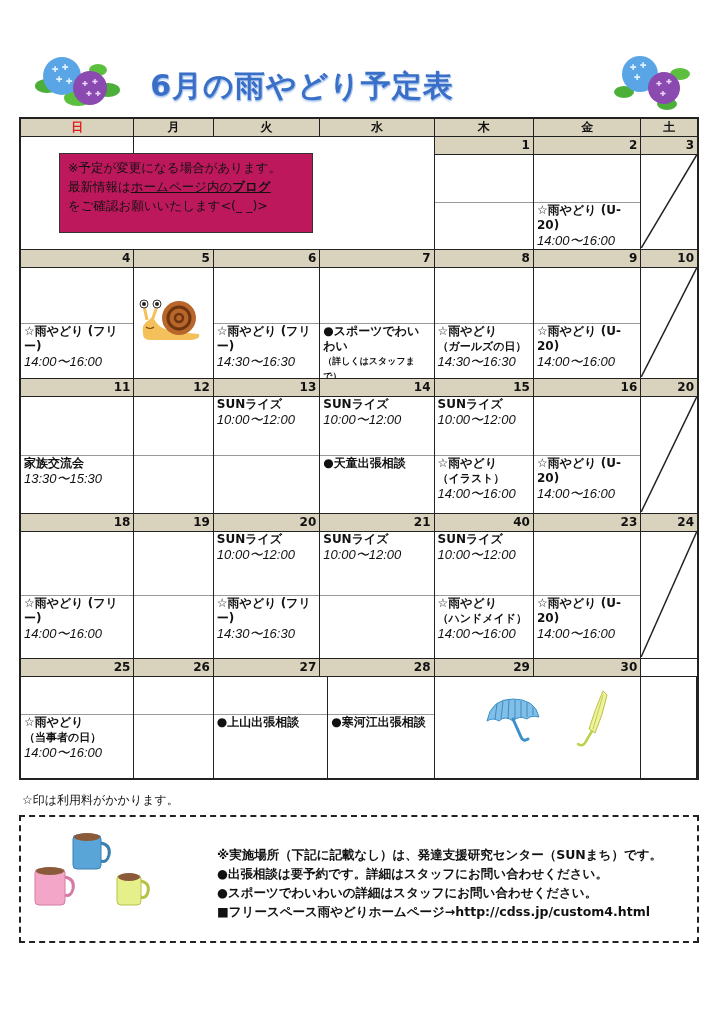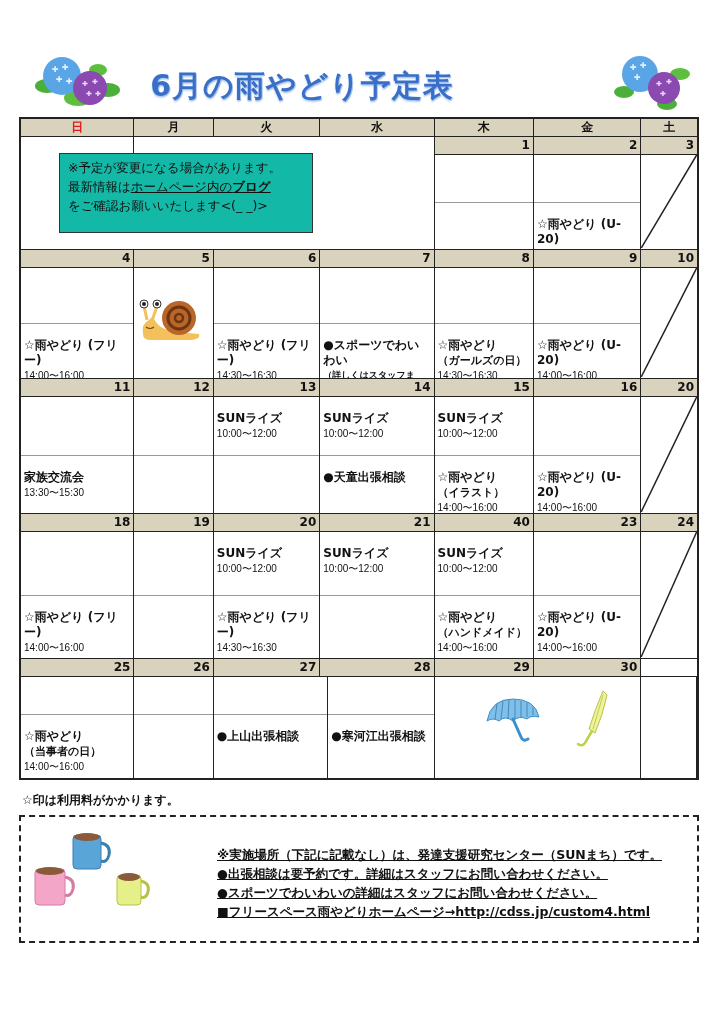--- a/index.html
+++ b/index.html
@@ -28,43 +28,43 @@
   .hdr-row .c:last-child, .date-row .c:last-child, .body-row .c:last-child { border-right: none; }
   .sun { color: #e01b1b; }
 
   .w0 { width: 114px; } .w1 { width: 80px; } .w2 { width: 107px; } .w3 { width: 115px; }
   .w4 { width: 100px; } .w5 { width: 108px; } .w6 { width: 56px; }
 
   .week { border-bottom: 1.5px solid #222; }
   .week:last-child { border-bottom: none; }
   .body-row { display: flex; position: relative; }
   .body-row .c { border-right: 1.5px solid #222; position: relative; display: flex; flex-direction: column; }
-  .slot { flex: 1; border-bottom: 1px solid #999; padding: 14px 3px; font-size: 12px; line-height: 15px; font-weight: bold; overflow: hidden; }
+  .slot { flex: 1; border-bottom: 1px solid #999; padding: 0 3px; font-size: 12px; line-height: 15px; font-weight: bold; overflow: hidden; }
   .slot:last-child { border-bottom: none; }
-  .slot .t { font-weight: normal; font-family: "Liberation Sans", sans-serif; font-size: 10px; }
+  .slot .t { font-weight: normal; font-family: "Liberation Sans", sans-serif; font-size: 13px; font-style: italic; }
   .slot .sub { font-size: 11px; font-weight: bold; }
   .slot .tiny { font-size: 9px; font-weight: bold; }
   .blank { background: #ffffff; }
   .diag { position: absolute; inset: 0; }
 
   .notice {
     position: absolute; left: 59px; top: 153px; width: 254px; height: 80px;
-    border: 1.5px solid #333; background: #14b8a6; padding: 4px 8px;
+    border: 1.5px solid #333; background: #be185d; padding: 4px 8px;
     font-size: 12.5px; line-height: 19px; color: #111; z-index: 3;
   }
   .notice .link { text-decoration: underline; }
   .notice .blog { font-weight: bold; text-align: right; }
 
-  .fee-note { position: absolute; left: 22px; top: 792px; font-size: 12px; font-weight: bold; }
+  .fee-note { position: absolute; left: 22px; top: 792px; font-size: 12px; font-weight: normal; }
 
   .info-box {
     position: absolute; left: 19px; top: 815px; width: 680px; height: 128px;
     border: 2px dashed #222;
   }
-  .info-lines { position: absolute; left: 196px; top: 28px; font-size: 12.5px; line-height: 19px; font-weight: bold; text-decoration: underline; }
+  .info-lines { position: absolute; left: 196px; top: 28px; font-size: 12.5px; line-height: 19px; font-weight: bold; }
   .mugs { position: absolute; left: 12px; top: 14px; }
 </style>
 </head>
 <body>
 
 <svg class="flower left" width="90" height="60" viewBox="0 0 90 60">
   <ellipse cx="15" cy="34" rx="12" ry="7" fill="#4caf3a"></ellipse>
   <ellipse cx="46" cy="46" rx="14" ry="8" fill="#5cbf3e"></ellipse>
   <ellipse cx="76" cy="38" rx="12" ry="7" fill="#4caf3a"></ellipse>
   <ellipse cx="66" cy="18" rx="9" ry="6" fill="#5cbf3e"></ellipse>

